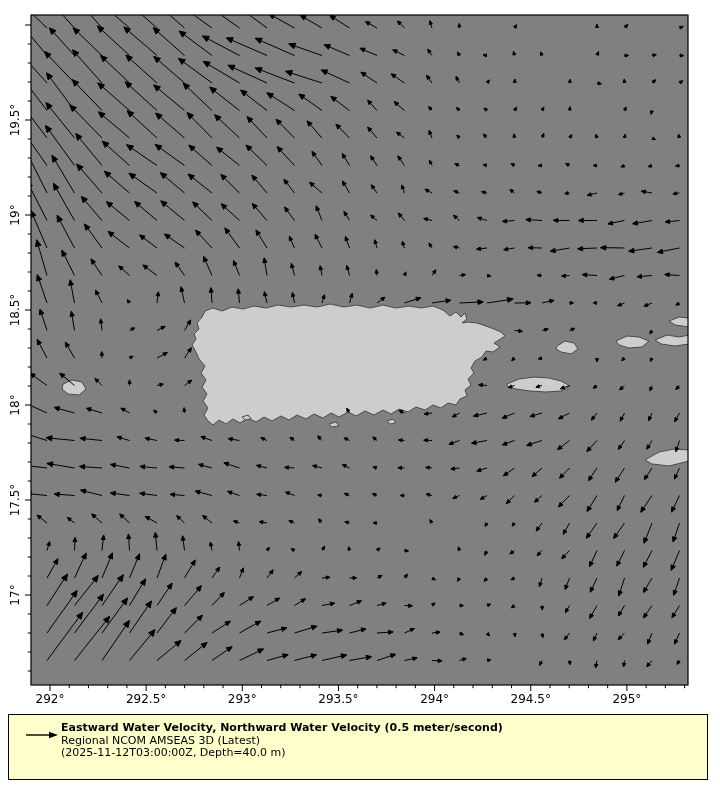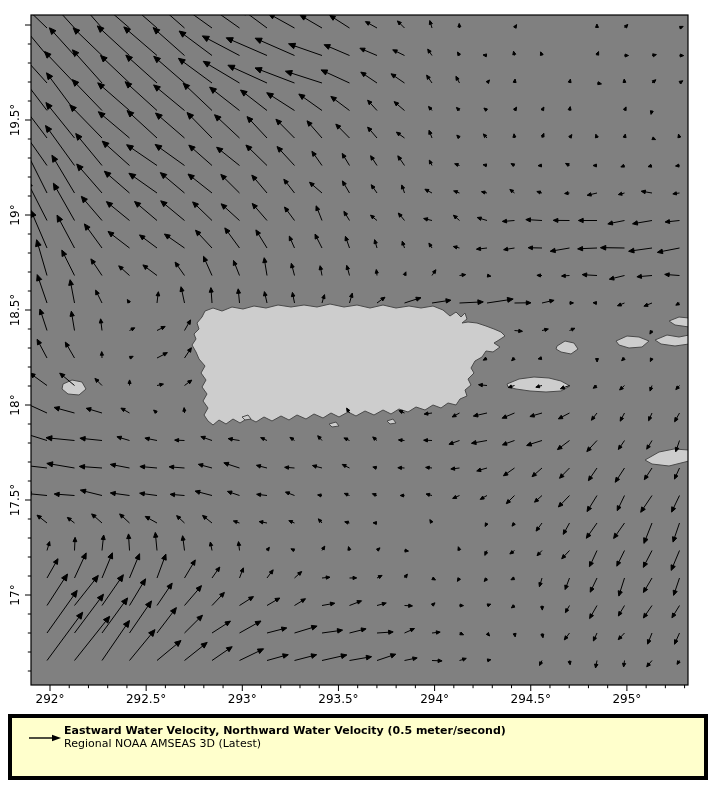--- a/index.html
+++ b/index.html
@@ -1,20 +1,20 @@
 <!DOCTYPE html>
 <html><head>
 <meta charset="utf-8">
 <style>
   html,body{margin:0;padding:0;background:#ffffff;}
   .fig{position:relative;width:720px;height:800px;background:#ffffff;overflow:hidden;
        font-family:"DejaVu Sans","Liberation Sans",sans-serif;}
   #scene{position:absolute;left:0;top:0;}
   .legend{position:absolute;left:8px;top:714px;width:700px;height:66px;
-          border:4px solid #f97316;box-sizing:border-box;}
+          border:1px solid #f97316;box-sizing:border-box;}
   .legend-arrow{position:absolute;left:16px;top:15px;}
   .legend-text{position:absolute;left:52px;top:7px;font-size:11px;line-height:12.6px;color:#000;}
   .legend-text .lt{font-weight:bold;}
 </style>
 </head>
 <body>
 
 <div class="fig">
   <svg id="scene" width="720" height="800">
       <defs>
@@ -126,16 +126,17 @@
       </g>
     </svg>
 
   <div id="legend" class="legend" style="background: rgb(255, 255, 204); border-color: rgb(0, 0, 0);">
     <svg class="legend-arrow" width="34" height="10" viewBox="0 0 34 10">
       <line x1="1" y1="5" x2="26" y2="5" stroke="#000" stroke-width="1.4"></line>
       <polygon points="33,5 24,1.8 24,8.2" fill="#000"></polygon>
     </svg>
     <div class="legend-text">
       <div class="lt">Eastward Water Velocity, Northward Water Velocity (0.5 meter/second)</div>
-      <div>Regional NOAA AMSEAS 3D (Latest)</div>
+      <div>Regional NCOM AMSEAS 3D (Latest)</div>
+      <div>(2025-11-12T03:00:00Z, Depth=40.0 m)</div>
     </div>
   </div>
 </div>
 
 </body></html>

